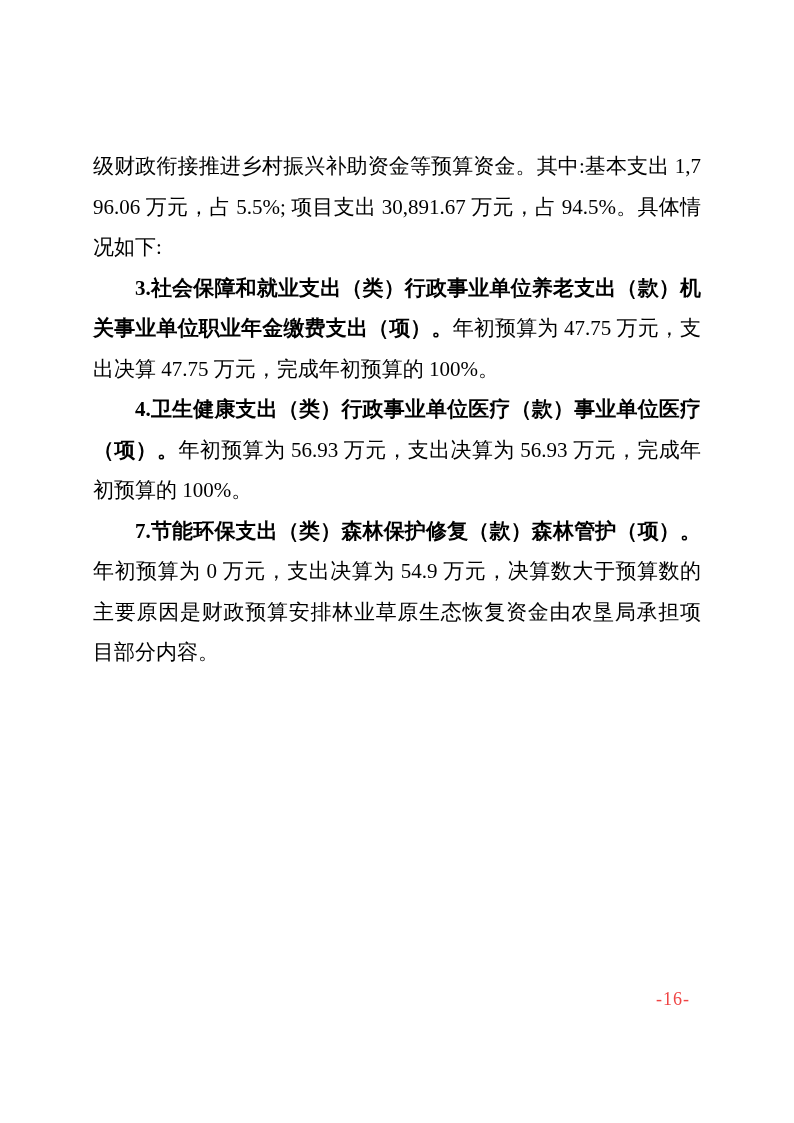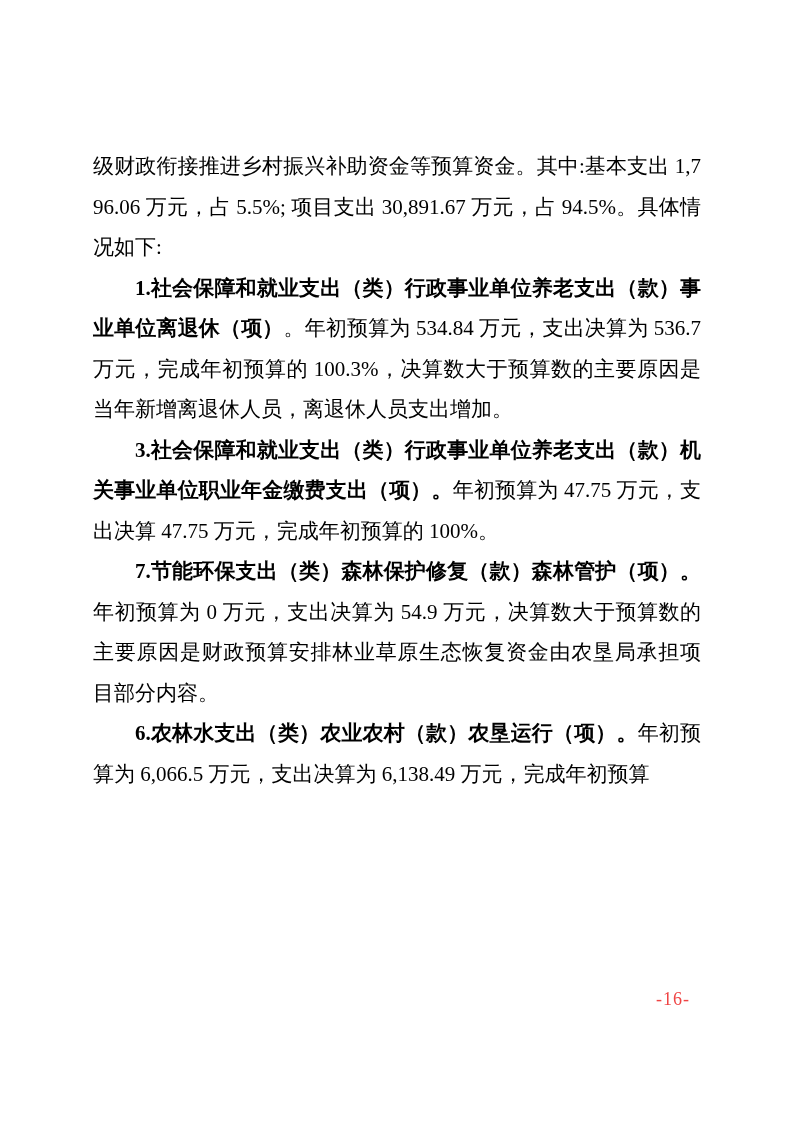--- a/index.html
+++ b/index.html
@@ -51,35 +51,32 @@
 <body>
 
 <div class="page">
 
   <div class="content">
 
     <p>
       <span>级财政衔接推进乡村振兴补助资金等预算资金。其中:基本支出 1,796.06 万元，占 5.5%; 项目支出 30,891.67 万元，占 94.5%。具体情况如下:</span>
     </p>
 
-    <p class="indent">
-      <span class="hd">1.社会保障和就业支出（类）行政事业单位养老支出（款）事业单位离退休（项）</span><span>。年初预算为 534.84 万元，支出决算为 536.7 万元，完成年初预算的 100.3%，决算数大于预算数的主要原因是当年新增离退休人员，离退休人员支出增加。</span>
-    </p>
 
 
     <p class="indent">
       <span class="hd">3.社会保障和就业支出（类）行政事业单位养老支出（款）机关事业单位职业年金缴费支出（项）。</span><span>年初预算为 47.75 万元，支出决算 47.75 万元，完成年初预算的 100%。</span>
     </p>
 
+    <p class="indent">
+      <span class="hd">4.卫生健康支出（类）行政事业单位医疗（款）事业单位医疗（项）。</span><span>年初预算为 56.93 万元，支出决算为 56.93 万元，完成年初预算的 100%。</span>
+    </p>
 
     <p class="indent">
       <span class="hd">7.节能环保支出（类）森林保护修复（款）森林管护（项）。</span><span>年初预算为 0 万元，支出决算为 54.9 万元，决算数大于预算数的主要原因是财政预算安排林业草原生态恢复资金由农垦局承担项目部分内容。</span>
     </p>
 
-    <p class="indent">
-      <span class="hd">6.农林水支出（类）农业农村（款）农垦运行（项）。</span><span>年初预算为 6,066.5 万元，支出决算为 6,138.49 万元，完成年初预算</span>
-    </p>
 
   </div>
 
   <div class="footer-pagenum">-16-</div>
 
 </div>
 
 </body></html>

